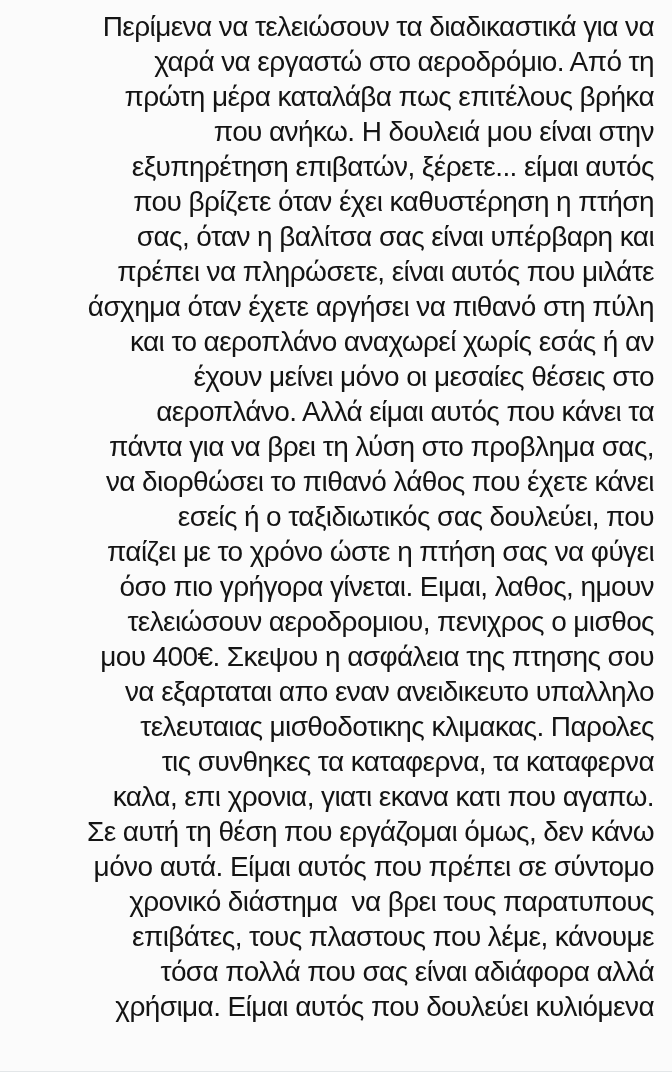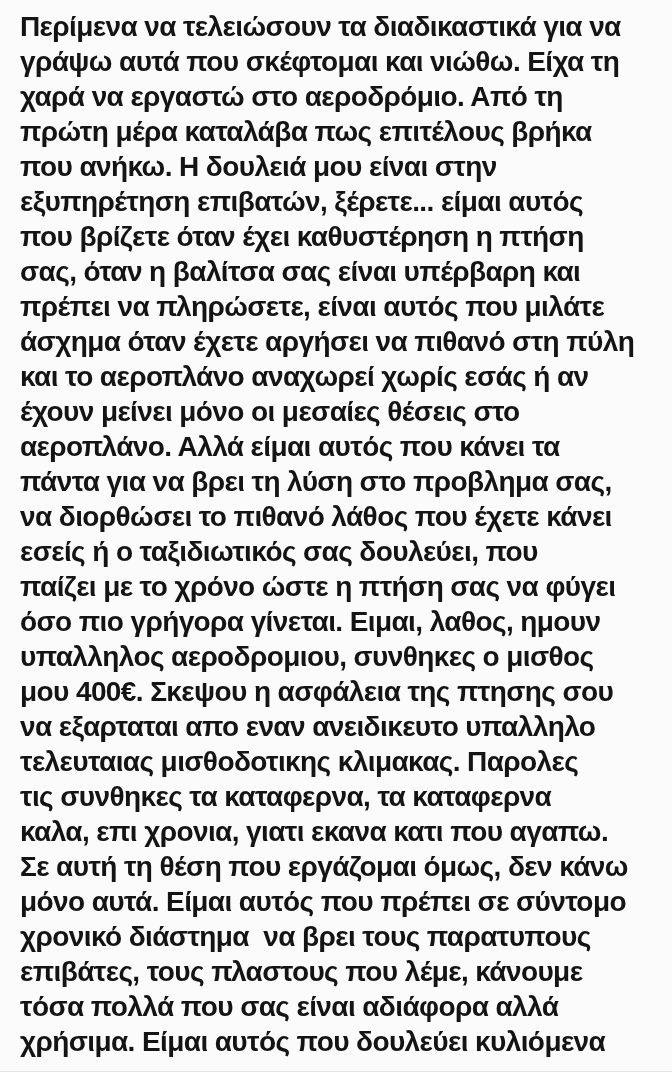--- a/index.html
+++ b/index.html
@@ -13,58 +13,58 @@
     overflow: hidden;
     background: var(--background, #fbfbfb);
     font-family: "Liberation Sans", "DejaVu Sans", sans-serif;
   }
   .post-text {
     padding: 9px 18px 0 20px;
   }
   .line {
     font-size: 28px;
     line-height: 35px;
-    font-weight: 700;
+    font-weight: 400;
     letter-spacing: -0.6px;
     color: var(--text_color, #141414);
     white-space: pre;
+    text-align: right;
   }
   .bottom-strip {
     position: absolute;
     left: 0;
     right: 0;
     bottom: 0;
     height: 8px;
     background: var(--footer_background, #ffffff);
     border-top: 1px solid var(--divider_color, #e3e6e8);
   }
 </style>
 </head>
 <body>
 
 <div class="post-text">
     <div class="line">Περίμενα να τελειώσουν τα διαδικαστικά για να</div>
-    <div class="line">γράψω αυτά που σκέφτομαι και νιώθω. Είχα τη</div>
     <div class="line">χαρά να εργαστώ στο αεροδρόμιο. Από τη</div>
     <div class="line">πρώτη μέρα καταλάβα πως επιτέλους βρήκα</div>
     <div class="line">που ανήκω. Η δουλειά μου είναι στην</div>
     <div class="line">εξυπηρέτηση επιβατών, ξέρετε... είμαι αυτός</div>
     <div class="line">που βρίζετε όταν έχει καθυστέρηση η πτήση</div>
     <div class="line">σας, όταν η βαλίτσα σας είναι υπέρβαρη και</div>
     <div class="line">πρέπει να πληρώσετε, είναι αυτός που μιλάτε</div>
     <div class="line">άσχημα όταν έχετε αργήσει να πιθανό στη πύλη</div>
     <div class="line">και το αεροπλάνο αναχωρεί χωρίς εσάς ή αν</div>
     <div class="line">έχουν μείνει μόνο οι μεσαίες θέσεις στο</div>
     <div class="line">αεροπλάνο. Αλλά είμαι αυτός που κάνει τα</div>
     <div class="line">πάντα για να βρει τη λύση στο προβλημα σας,</div>
     <div class="line">να διορθώσει το πιθανό λάθος που έχετε κάνει</div>
     <div class="line">εσείς ή ο ταξιδιωτικός σας δουλεύει, που</div>
     <div class="line">παίζει με το χρόνο ώστε η πτήση σας να φύγει</div>
     <div class="line">όσο πιο γρήγορα γίνεται. Ειμαι, λαθος, ημουν</div>
-    <div class="line">υπαλληλος αεροδρομιου, συνθηκες ο μισθος</div>
+    <div class="line">τελειώσουν αεροδρομιου, πενιχρος ο μισθος</div>
     <div class="line">μου 400€. Σκεψου η ασφάλεια της πτησης σου</div>
     <div class="line">να εξαρταται απο εναν ανειδικευτο υπαλληλο</div>
     <div class="line">τελευταιας μισθοδοτικης κλιμακας. Παρολες</div>
     <div class="line">τις συνθηκες τα καταφερνα, τα καταφερνα</div>
     <div class="line">καλα, επι χρονια, γιατι εκανα κατι που αγαπω.</div>
     <div class="line">Σε αυτή τη θέση που εργάζομαι όμως, δεν κάνω</div>
     <div class="line">μόνο αυτά. Είμαι αυτός που πρέπει σε σύντομο</div>
     <div class="line">χρονικό διάστημα  να βρει τους παρατυπους</div>
     <div class="line">επιβάτες, τους πλαστους που λέμε, κάνουμε</div>
     <div class="line">τόσα πολλά που σας είναι αδιάφορα αλλά</div>

